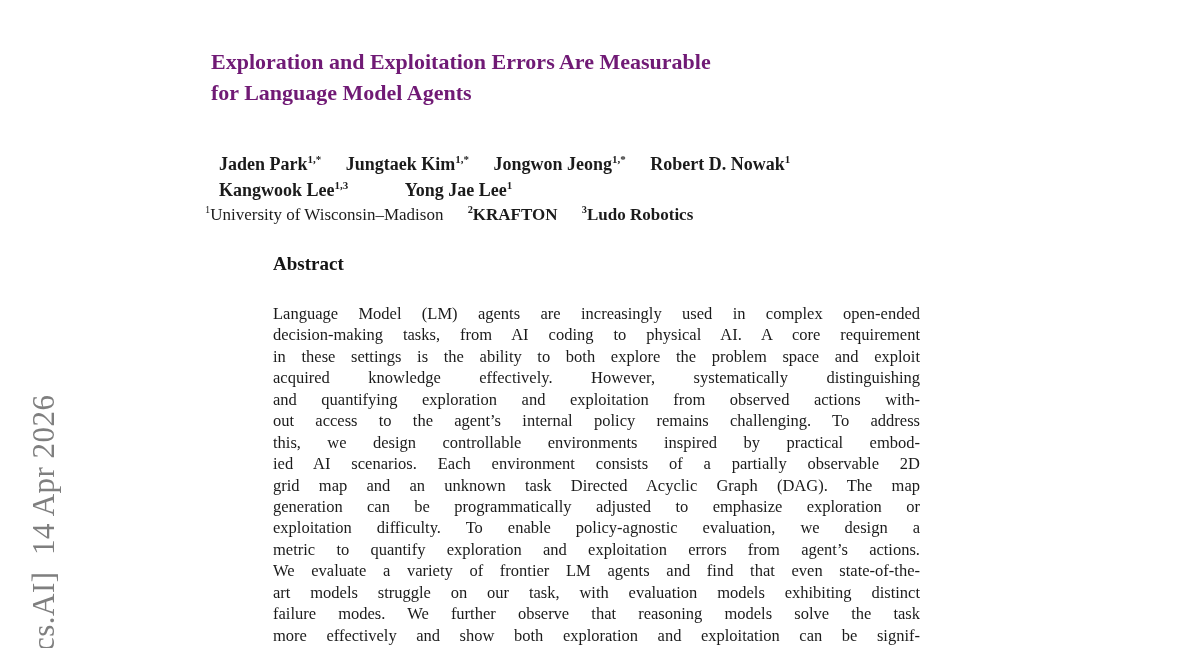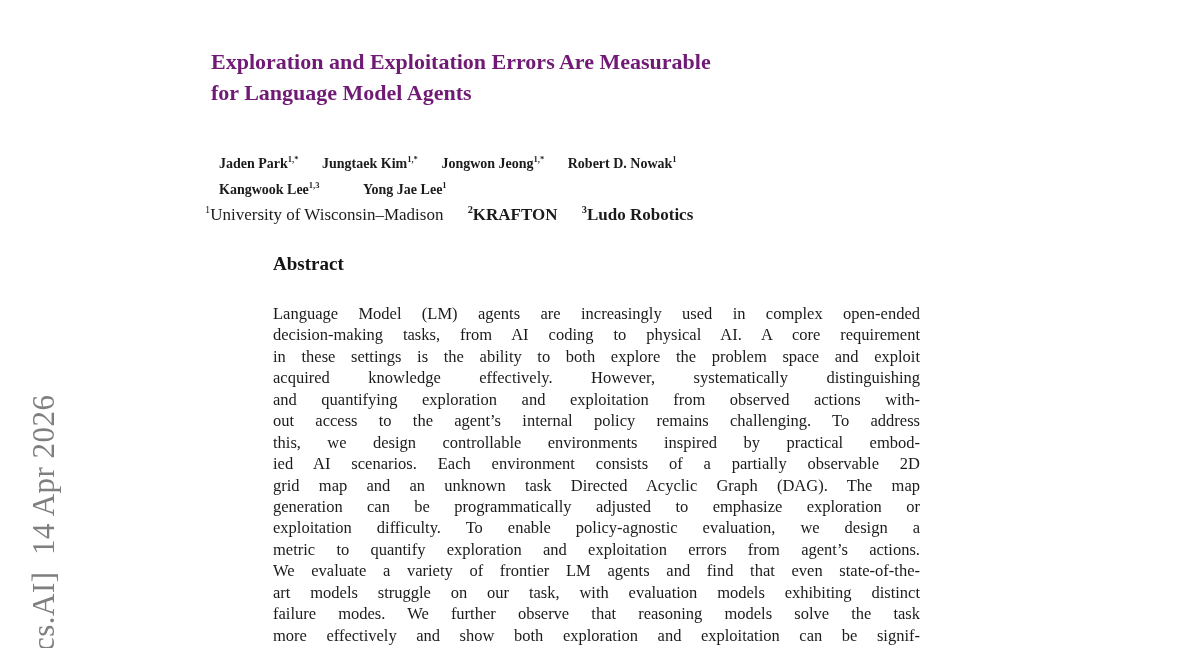--- a/index.html
+++ b/index.html
@@ -34,28 +34,28 @@
     font-size: 22px;
     font-weight: bold;
     line-height: 31px;
     color: #701a75;
   }
 
   .authors {
     position: absolute;
     left: 219px;
     top: 151px;
-    font-size: 14px;
+    font-size: 18px;
     font-weight: bold;
     line-height: 26px;
     color: #1b1b1b;
   }
   .author-row { white-space: nowrap; }
   .author-row .author + .author { margin-left: 20px; }
-  .author-row.row2 .author + .author { margin-left: 40px; }
+  .author-row.row2 .author + .author { margin-left: 52px; }
 
   .sup {
     font-size: 61%;
     vertical-align: super;
     line-height: 0;
   }
 
   .affils {
     position: absolute;
     left: 205px;

